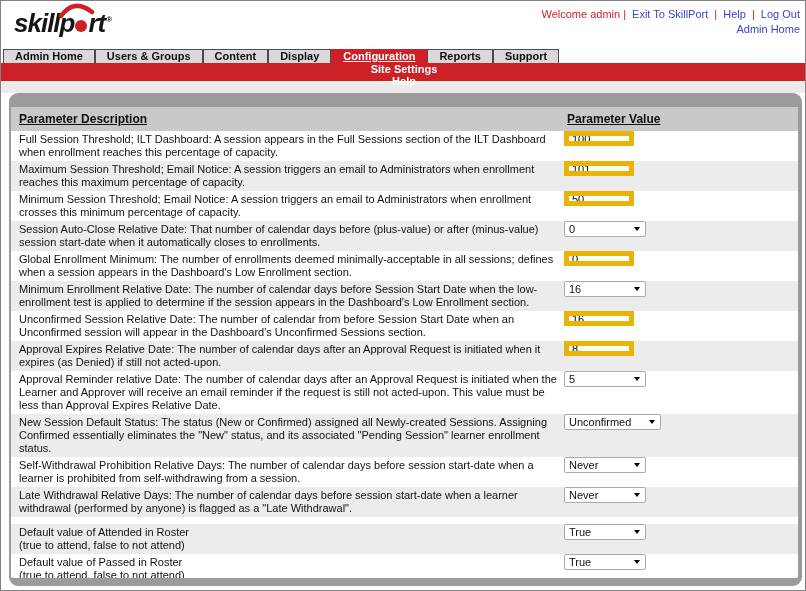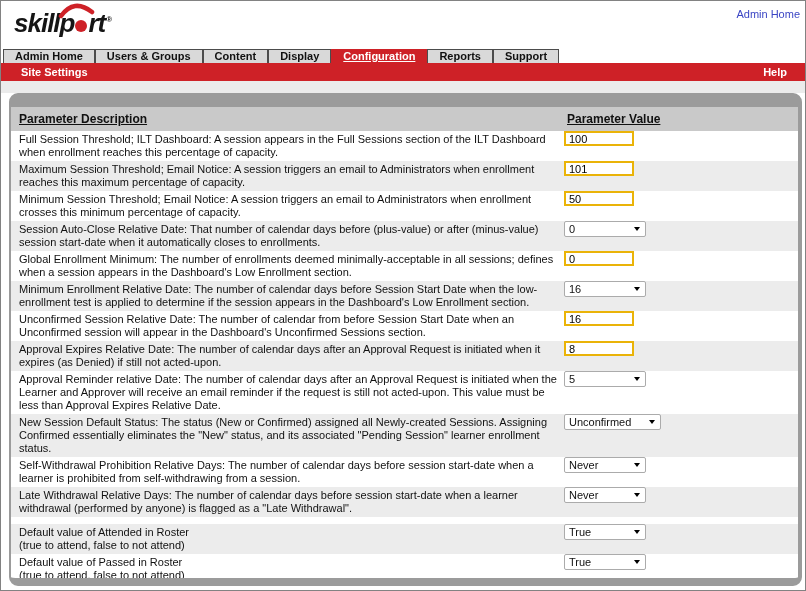--- a/index.html
+++ b/index.html
@@ -28,57 +28,65 @@
   .user-links a{color:var(--link);text-decoration:none;cursor:pointer;}
   
   .tab-bar{height:14px;display:flex;align-items:stretch;padding-left:2px;background:#fff;}
   .tab{background:var(--tab);border:1px solid #4c4c4c;border-bottom:none;
        font-size:11px;font-weight:bold;line-height:13px;text-align:center;
        padding:0 11px;min-width:62px;cursor:pointer;color:#101010;}
   .tab.active{background:var(--red);border-color:var(--red);color:#fff;text-decoration:underline;}
   
   .red-bar{height:18px;background:var(--red);color:#fff;font-size:11px;font-weight:bold;
            display:flex;justify-content:space-between;align-items:center;
-           padding:0 18px 0 20px;}
+           padding:0 18px 0 20px;flex-direction:column;}
   .red-bar span{cursor:pointer;}
   .gap-strip{height:12px;background:var(--gap);}
   
   .panel{margin:0 3px 0 8px;height:493px;background:#fff;overflow:hidden;
          border:solid var(--panel-border);border-width:14px 4px 8px 2px;
          border-radius:9px;}
   .thead{height:24px;background:var(--thead);display:flex;align-items:center;
          font-size:12px;font-weight:bold;}
   .th-desc{width:556px;padding-left:8px;text-decoration:underline;}
   .th-val{text-decoration:underline;}
   .row{display:flex;align-items:flex-start;font-size:11px;line-height:13px;}
   .row.shaded{background:var(--shade);}
   .desc{width:548px;padding:2px 0 2px 8px;}
   .val{padding-left:5px;}
   .spacer{height:7px;background:#fff;}
-  input.txt{width:70px;height:15px;border:2px solid #eab308;background:#fff;
+  input.txt{width:70px;height:15px;border:5px solid #eab308;background:#fff;
             font-family:"Liberation Sans",sans-serif;font-size:11px;padding:0 3px;}
   .select{width:82px;height:16px;border:1px solid #ababab;border-radius:2px;
           background:#fff;display:flex;align-items:center;justify-content:space-between;
           padding:0 5px 0 4px;cursor:pointer;}
   .select.wide{width:97px;}
   .sel-arrow{width:0;height:0;border-left:3.5px solid transparent;
              border-right:3.5px solid transparent;border-top:4px solid #000;}
 </style>
 </head>
 <body>
 
 <div class="top-strip">
   <div class="logo">
     <span>skillp</span><span class="logo-o"></span><span>rt</span><span class="logo-reg">®</span>
     <svg class="logo-arc" width="40" height="18" viewBox="0 0 40 18">
       <path d="M3,15 Q16,-3 34,11" fill="none" stroke="#ce2127" stroke-width="4.5" stroke-linecap="round"></path>
     </svg>
   </div>
   <div class="user-links">
     <div>
+      <span class="welcome">Welcome admin</span><span class="sep">|</span>
+      <a>Exit To SkillPort</a>
+      <span class="sep">|</span>
+      <a>Help</a>
+      <span class="sep">|</span>
+      <a>Log Out</a>
+    </div>
+    <div>
       <a>Admin Home</a>
     </div>
   </div>
 </div>
 
 <div class="tab-bar">
     <div class="tab">Admin Home</div>
     <div class="tab">Users &amp; Groups</div>
     <div class="tab">Content</div>
     <div class="tab">Display</div>

